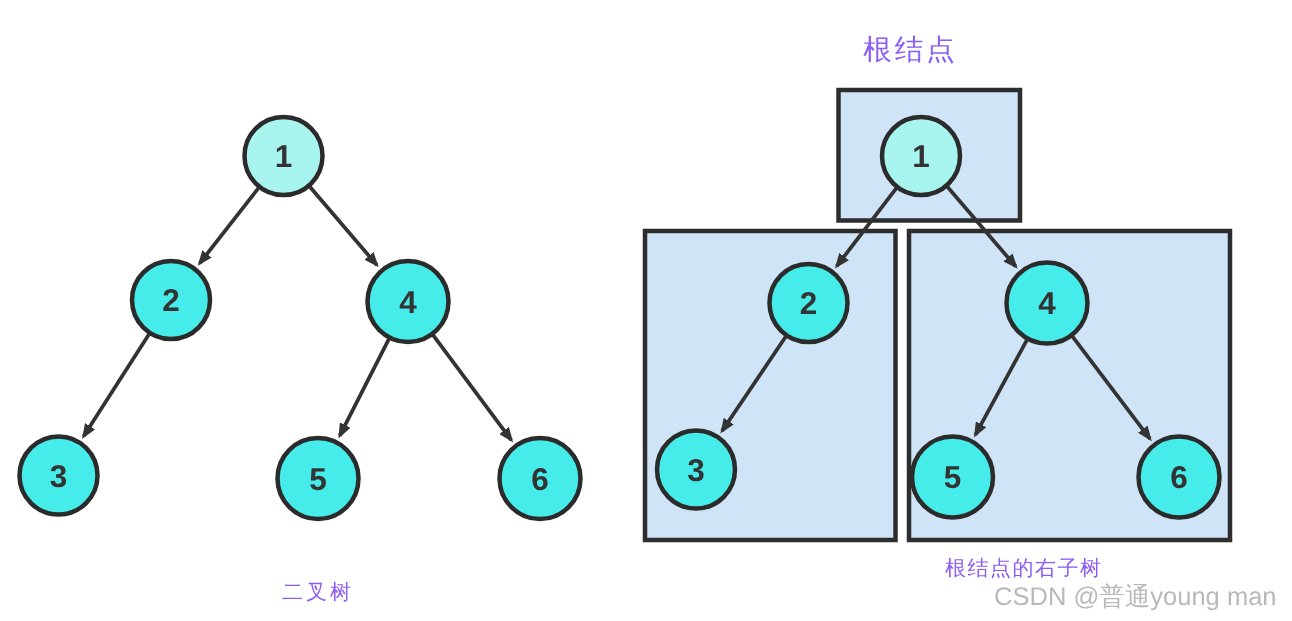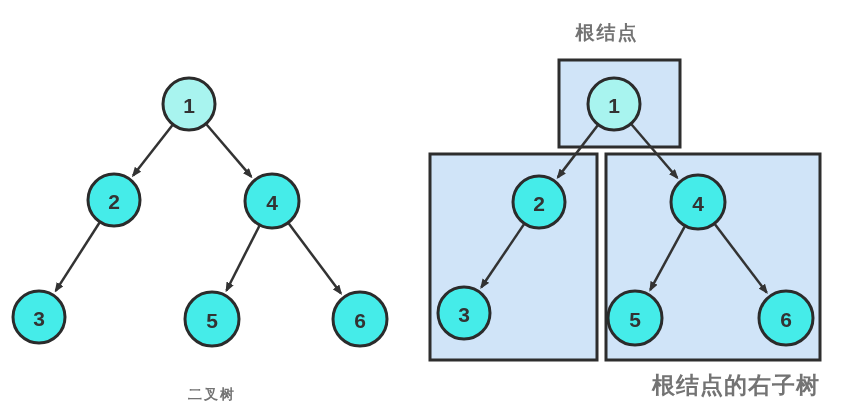--- a/index.html
+++ b/index.html
@@ -7,29 +7,29 @@
     position: relative;
     width: 861px;
     height: 414px;
     background: #ffffff;
     overflow: hidden;
     font-family: "Liberation Sans", "DejaVu Sans", sans-serif;
   }
   #diagram-svg { position: absolute; left: 0; top: 0; }
   .caption {
     position: absolute;
-    color: #737373;
-    font-weight: bold;
+    color: #8b5cf6;
+    font-weight: normal;
     white-space: nowrap;
   }
   .caption.centered { transform: translateX(-50%); }
   #left-tree-caption   { left: 212px; top: 386px; font-size: 14px; letter-spacing: 2px; }
   #root-label          { left: 607px; top: 20px;  font-size: 19px; letter-spacing: 2px; }
   #left-subtree-caption  { left: 425px; top: 370px; font-size: 17px; letter-spacing: 1px; }
-  #right-subtree-caption { left: 652px; top: 370px; font-size: 23px; letter-spacing: 1px; text-align: right; }
+  #right-subtree-caption { left: 630px; top: 370px; font-size: 14px; letter-spacing: 1px; text-align: right; }
   #watermark {
     position: absolute;
     right: 10px;
     top: 386px;
     font-size: 17px;
     color: #b9b9b9;
     font-weight: normal;
     white-space: nowrap;
   }
 </style>
@@ -86,13 +86,14 @@
       </g>
     </svg>
 
   <div class="caption centered" id="left-tree-caption">二叉树</div>
 
   <div class="caption centered" id="root-label">根结点</div>
 
 
   <div class="caption" id="right-subtree-caption">根结点的右子树</div>
 
+  <div id="watermark">CSDN @普通young man</div>
 </div>
 
 </body></html>

